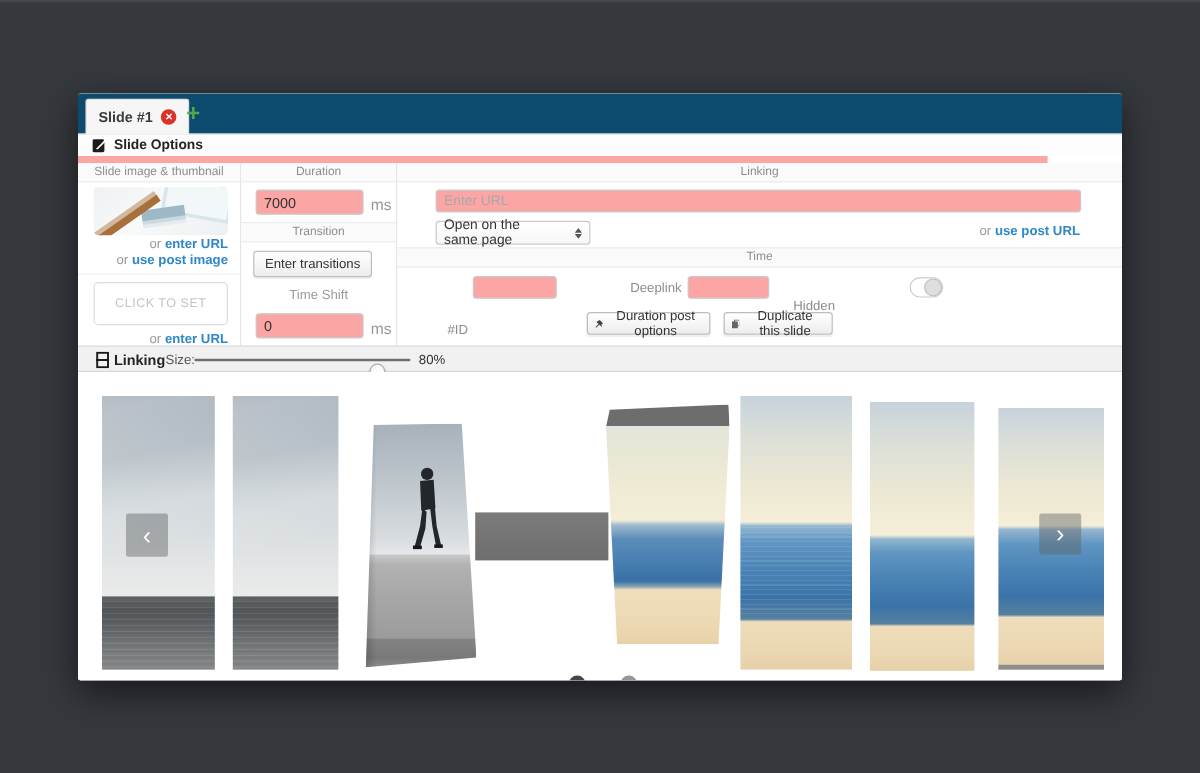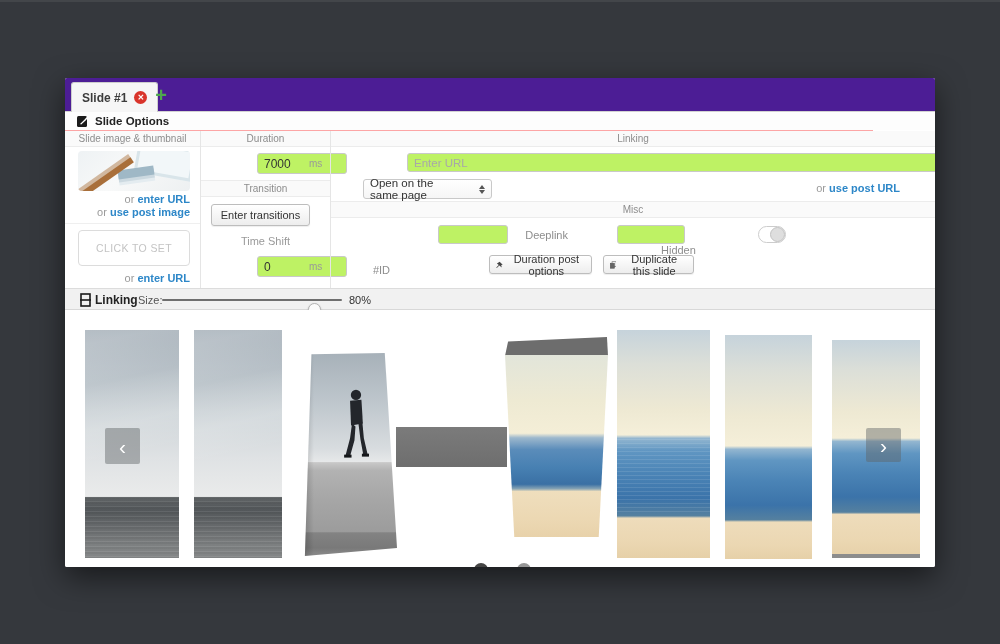--- a/index.html
+++ b/index.html
@@ -5,51 +5,51 @@
   html,body{margin:0;padding:0;background:#35383d;}
   .stage{position:relative;width:1000px;height:644px;background:#35383d;overflow:hidden;
          font-family:"Liberation Sans",sans-serif;-webkit-font-smoothing:antialiased;}
   #toplight{position:absolute;left:0;top:0;width:100%;height:2px;background:rgba(255,255,255,0.07);}
 
   
   .panel{position:absolute;left:65px;top:78px;width:870px;height:489px;background:#ffffff;
          border-radius:2px;box-shadow:0 10px 30px rgba(0,0,0,0.55);overflow:hidden;}
 
   
-  .tabbar{position:absolute;left:0;top:0;width:100%;height:34px;background:#4c1d95;
+  .tabbar{position:absolute;left:0;top:0;width:100%;height:34px;background:#0c4a6e;
           border-bottom:1px solid #d2d2d2;box-sizing:border-box;}
   .tab{position:absolute;left:6px;top:4px;height:30px;background:#f6f6f6;border:1px solid #cdcdcd;
        border-bottom:none;border-radius:3px 3px 0 0;display:flex;align-items:center;gap:7px;
        padding:0 10px;box-sizing:border-box;font-size:12px;font-weight:bold;color:#3c3c3c;}
   .close-badge{width:13px;height:13px;background:#d9342b;border-radius:50%;color:#fff;
        font-size:8px;font-weight:bold;display:flex;align-items:center;justify-content:center;
        line-height:1;cursor:pointer;}
   .add-btn{position:absolute;left:84px;top:4px;width:24px;height:26px;border:none;background:none;
        color:#4ea84e;font-size:20px;font-weight:bold;line-height:26px;text-align:center;cursor:pointer;padding:0;}
 
   
   .opt-title-row{position:absolute;left:0;top:34px;width:100%;height:18px;display:flex;
        align-items:center;gap:6px;padding-left:12px;box-sizing:border-box;background:#fdfdfd;}
   .opt-title-row .txt{font-size:11.5px;font-weight:bold;color:#222;}
 
   
-  .grid{position:absolute;left:0;top:52px;width:808px;height:158px;border-top:1px solid #fca5a5;
+  .grid{position:absolute;left:0;top:52px;width:808px;height:158px;border-top:6px solid #fca5a5;
         box-sizing:border-box;background:#fff;}
   .col{position:absolute;top:0;height:158px;box-sizing:border-box;}
   #col-image{left:0;width:135px;}
   #col-timing{left:135px;width:130px;border-left:1px solid #e5e5e5;}
   #col-linking{left:265px;width:605px;border-left:1px solid #e5e5e5;}
   .band{position:absolute;left:0;right:0;height:15px;line-height:15px;text-align:center;
         font-size:10px;color:#8d8d8d;background:#fafafa;border-bottom:1px solid #ececec;}
   .band.mid{border-top:1px solid #ececec;}
 
   .ipt{border:1px solid #c9c9c9;border-radius:3px;font-size:12px;color:#333;padding:0 6px;
-       box-sizing:border-box;font-family:"Liberation Sans",sans-serif;background:#bef264;margin-left:44px;}
+       box-sizing:border-box;font-family:"Liberation Sans",sans-serif;background:#fca5a5;}
   .ipt::placeholder{color:#a8a8a8;}
-  .unit{position:absolute;font-size:10px;color:#999;}
+  .unit{position:absolute;font-size:13px;color:#999;}
 
   .lnk-line{position:absolute;font-size:11px;color:#9a9a9a;white-space:nowrap;}
   .lnk-line a{color:#2d87c8;font-weight:bold;text-decoration:none;cursor:pointer;}
 
   
   .thumb{position:absolute;left:13px;top:20px;width:112px;height:40px;border-radius:4px;overflow:hidden;
          background:linear-gradient(135deg,#eef2f4 0%,#f8f9f9 45%,#edf0f1 100%);cursor:pointer;}
   .t-frame{position:absolute;right:-4px;top:-6px;width:52px;height:26px;background:#f2f7f9;
          border:3px solid #d9e5ea;transform:rotate(10deg);}
   .t-pencil{position:absolute;left:-8px;bottom:-16px;width:78px;height:6px;background:#a96f3a;
@@ -218,21 +218,21 @@
         <input class="ipt" id="link-url-input" placeholder="Enter URL" style="">
         <div class="selectbox">
           <span>Open on the same page</span>
           <span class="sel-arrows">
               <i class="up"></i>
               <i class="dn"></i>
             </span>
         </div>
         <div class="lnk-line" id="post-url-line"><span>or </span><a>use post URL</a></div>
 
-        <div class="band mid" id="misc-band">Misc</div>
+        <div class="band mid" id="misc-band">Time</div>
         <span class="misc-label" id="id-label">#ID</span>
         <input class="ipt" id="id-input" value="" style="">
         <span class="misc-label" id="deeplink-label">Deeplink</span>
         <input class="ipt" id="deeplink-input" value="" style="">
         <span class="misc-label" id="hidden-label">Hidden</span>
         <div class="toggle">
             <div class="knob"></div>
           </div>
 
         <button class="btn" id="configure-btn">

